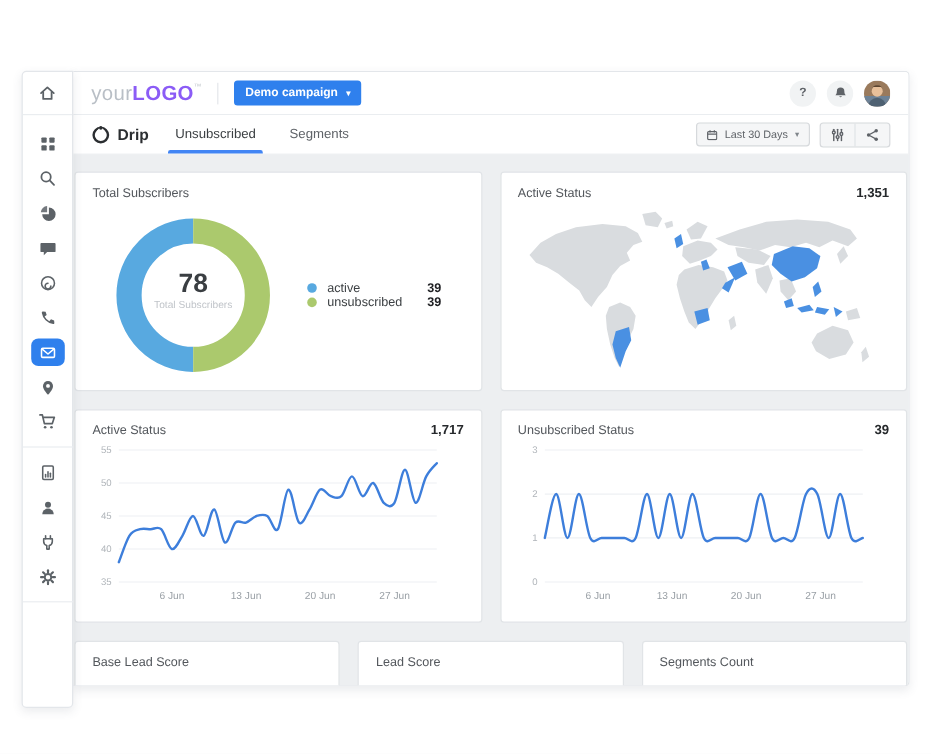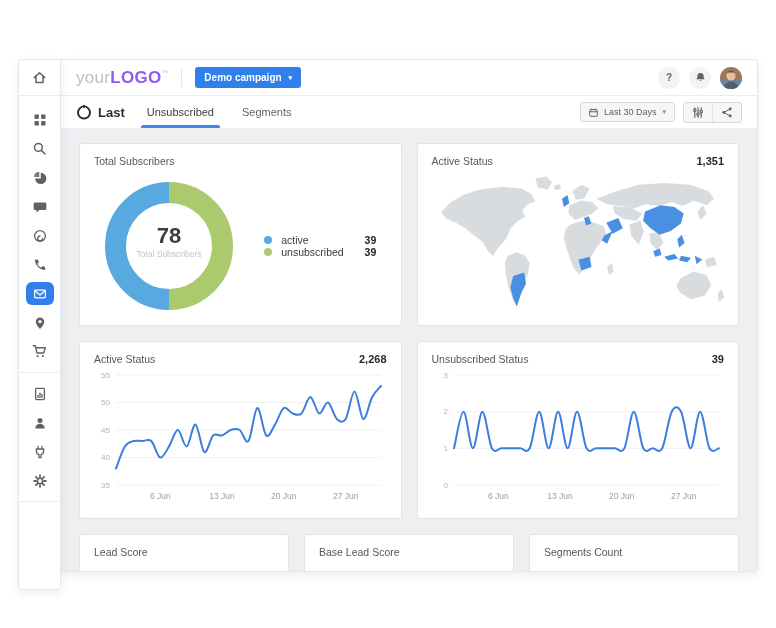--- a/index.html
+++ b/index.html
@@ -48,21 +48,21 @@
   .tab.active::after { content:""; position:absolute; left:-6px; right:-6px; bottom:0; height:3px; background:#4285f4; border-radius:2px 2px 0 0; }
   .toolbar-right { margin-left:auto; display:flex; align-items:center; gap:8px; }
   .range-btn { display:flex; align-items:center; gap:6px; background:#f5f6f7; border:1px solid #d6d9dc; border-radius:3px;
                padding:4px 8px; font-size:9px; color:#5f6368; font-family:inherit; cursor:pointer; }
   .range-btn .caret { font-size:7px; color:#80868b; }
   .icon-group { display:flex; background:#f5f6f7; border:1px solid #d6d9dc; border-radius:3px; }
   .icon-cell { padding:4px 9px; display:flex; align-items:center; cursor:pointer; }
   .icon-cell + .icon-cell { border-left:1px solid #e0e3e6; }
 
   
-  .content { height:444px; background:#edeff1; padding:14px 18px; overflow:hidden; }
+  .content { height:444px; background:#edeff1; padding:14px 1px; overflow:hidden; }
   .row { display:flex; gap:15px; margin-bottom:15px; }
   .card { background:#fff; border:1px solid #e1e4e7; border-radius:3px; padding:11px 14px; flex:1; min-width:0; }
   .card-head { display:flex; justify-content:space-between; align-items:baseline; }
   .card-title { font-size:10.5px; color:#53575c; }
   .card-value { font-size:11px; font-weight:700; color:#26292c; }
   .r1 .card { height:183px; }
   .r2 .card { height:178px; }
   .r3 .card { height:70px; }
 
   
@@ -227,21 +227,21 @@
       </div>
     </div>
 
     <div class="toolbar">
       <div class="brand">
         <svg width="16" height="16" viewBox="0 0 16 16">
             <circle cx="8" cy="8.6" r="6" fill="none" stroke="#2b2e31" stroke-width="2"></circle>
             <path d="M8 1.4 L4.6 5.2 H11.4 Z" fill="#ffffff"></path>
             <circle cx="8" cy="2.6" r="1.5" fill="#2b2e31"></circle>
           </svg>
-        <span class="brand-name">Last</span>
+        <span class="brand-name">Drip</span>
       </div>
       <div class="tab active">
           <span>Unsubscribed</span>
         </div>
       <div class="tab">
           <span>Segments</span>
         </div>
       <div class="toolbar-right">
         <button class="range-btn">
           <svg width="9" height="9" viewBox="0 0 10 10" fill="none" stroke="#5f6368" stroke-width="1.1">
@@ -343,21 +343,21 @@
             <path class="hl" d="M285,92 L293,96 L287,101 Z"></path>
             <path class="hl" d="M88,114 L100,110 L102,122 L97,132 L92,147 L88,138 L85,126 Z"></path>
           </svg>
         </div>
       </div>
 
       <div class="row r2">
         <div class="card">
           <div class="card-head">
             <span class="card-title">Active Status</span>
-            <span class="card-value">2,268</span>
+            <span class="card-value">1,717</span>
           </div>
           <svg class="line-svg" width="295" height="138">
               <line x1="22" y1="118.0" x2="287" y2="118.0" stroke="#eef0f3" stroke-width="1"></line>
               <text class="tick" x="16" y="120.5" text-anchor="end">35</text>
               <line x1="22" y1="90.5" x2="287" y2="90.5" stroke="#eef0f3" stroke-width="1"></line>
               <text class="tick" x="16" y="93.0" text-anchor="end">40</text>
               <line x1="22" y1="63.0" x2="287" y2="63.0" stroke="#eef0f3" stroke-width="1"></line>
               <text class="tick" x="16" y="65.5" text-anchor="end">45</text>
               <line x1="22" y1="35.5" x2="287" y2="35.5" stroke="#eef0f3" stroke-width="1"></line>
               <text class="tick" x="16" y="38.0" text-anchor="end">50</text>
@@ -389,26 +389,26 @@
               <text class="xtick" x="189.7" y="132" text-anchor="middle">20 Jun</text>
               <text class="xtick" x="251.8" y="132" text-anchor="middle">27 Jun</text>
               <path d="M22.0,81.3C23.6,75.2 28.3,44.7 31.5,44.7C34.6,44.7 37.8,81.3 40.9,81.3C44.1,81.3 47.2,44.7 50.4,44.7C53.5,44.7 56.7,75.2 59.9,81.3C63.0,87.4 66.2,81.3 69.3,81.3C72.5,81.3 75.6,81.3 78.8,81.3C81.9,81.3 85.1,81.3 88.3,81.3C91.4,81.3 94.6,87.4 97.7,81.3C100.9,75.2 104.0,44.7 107.2,44.7C110.3,44.7 113.5,81.3 116.6,81.3C119.8,81.3 123.0,44.7 126.1,44.7C129.3,44.7 132.4,81.3 135.6,81.3C138.7,81.3 141.9,44.7 145.0,44.7C148.2,44.7 151.3,75.2 154.5,81.3C157.7,87.4 160.8,81.3 164.0,81.3C167.1,81.3 170.3,81.3 173.4,81.3C176.6,81.3 179.7,81.3 182.9,81.3C186.0,81.3 189.2,87.4 192.4,81.3C195.5,75.2 198.7,44.7 201.8,44.7C205.0,44.7 208.1,75.2 211.3,81.3C214.4,87.4 217.6,81.3 220.8,81.3C223.9,81.3 227.1,87.4 230.2,81.3C233.4,75.2 236.5,50.8 239.7,44.7C242.8,38.6 246.0,38.6 249.1,44.7C252.3,50.8 255.5,81.3 258.6,81.3C261.8,81.3 264.9,44.7 268.1,44.7C271.2,44.7 274.4,75.2 277.5,81.3C280.7,87.4 285.4,81.3 287.0,81.3" fill="none" stroke="#3d7edb" stroke-width="2" stroke-linecap="round" stroke-linejoin="round"></path>
             </svg>
         </div>
       </div>
 
       <div class="row r3">
         <div class="card">
           <div class="card-head">
+              <span class="card-title">Base Lead Score</span>
+            </div>
+        </div>
+        <div class="card">
+          <div class="card-head">
               <span class="card-title">Lead Score</span>
-            </div>
-        </div>
-        <div class="card">
-          <div class="card-head">
-              <span class="card-title">Base Lead Score</span>
             </div>
         </div>
         <div class="card">
           <div class="card-head">
               <span class="card-title">Segments Count</span>
             </div>
         </div>
       </div>
 
     </div>

